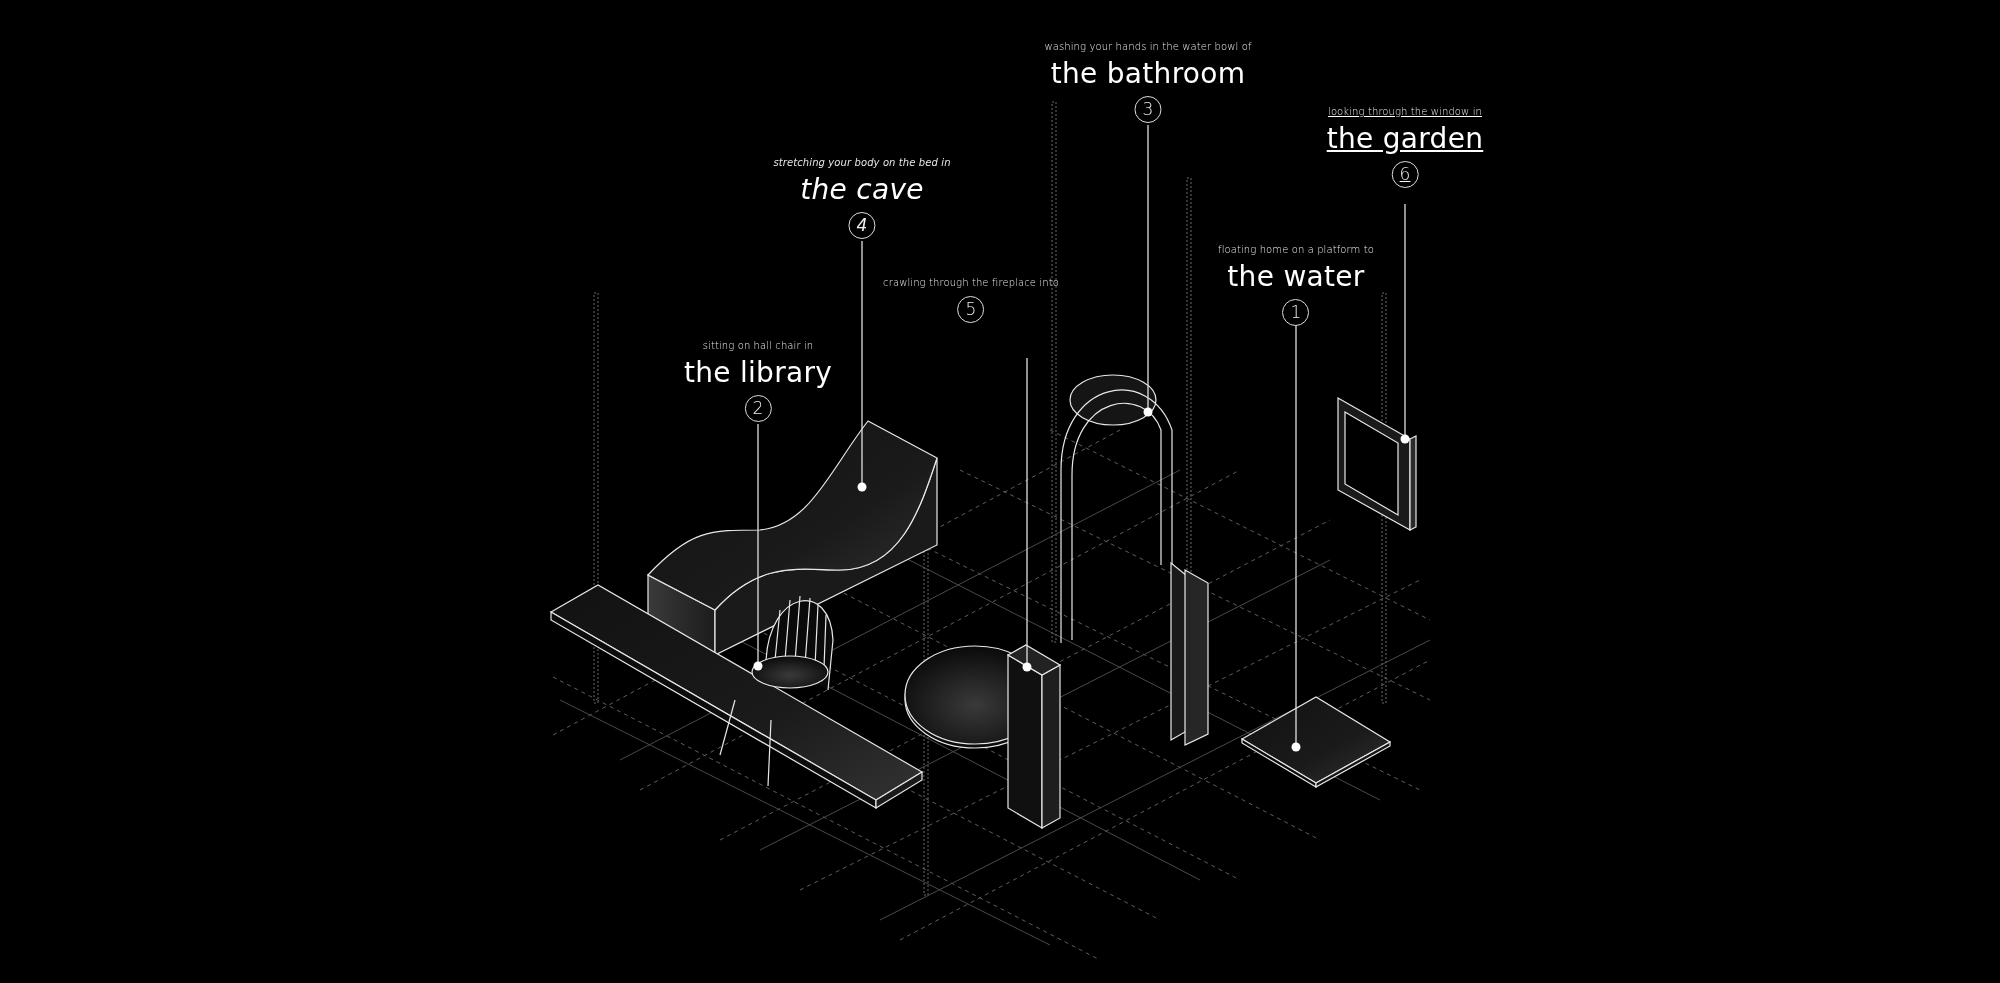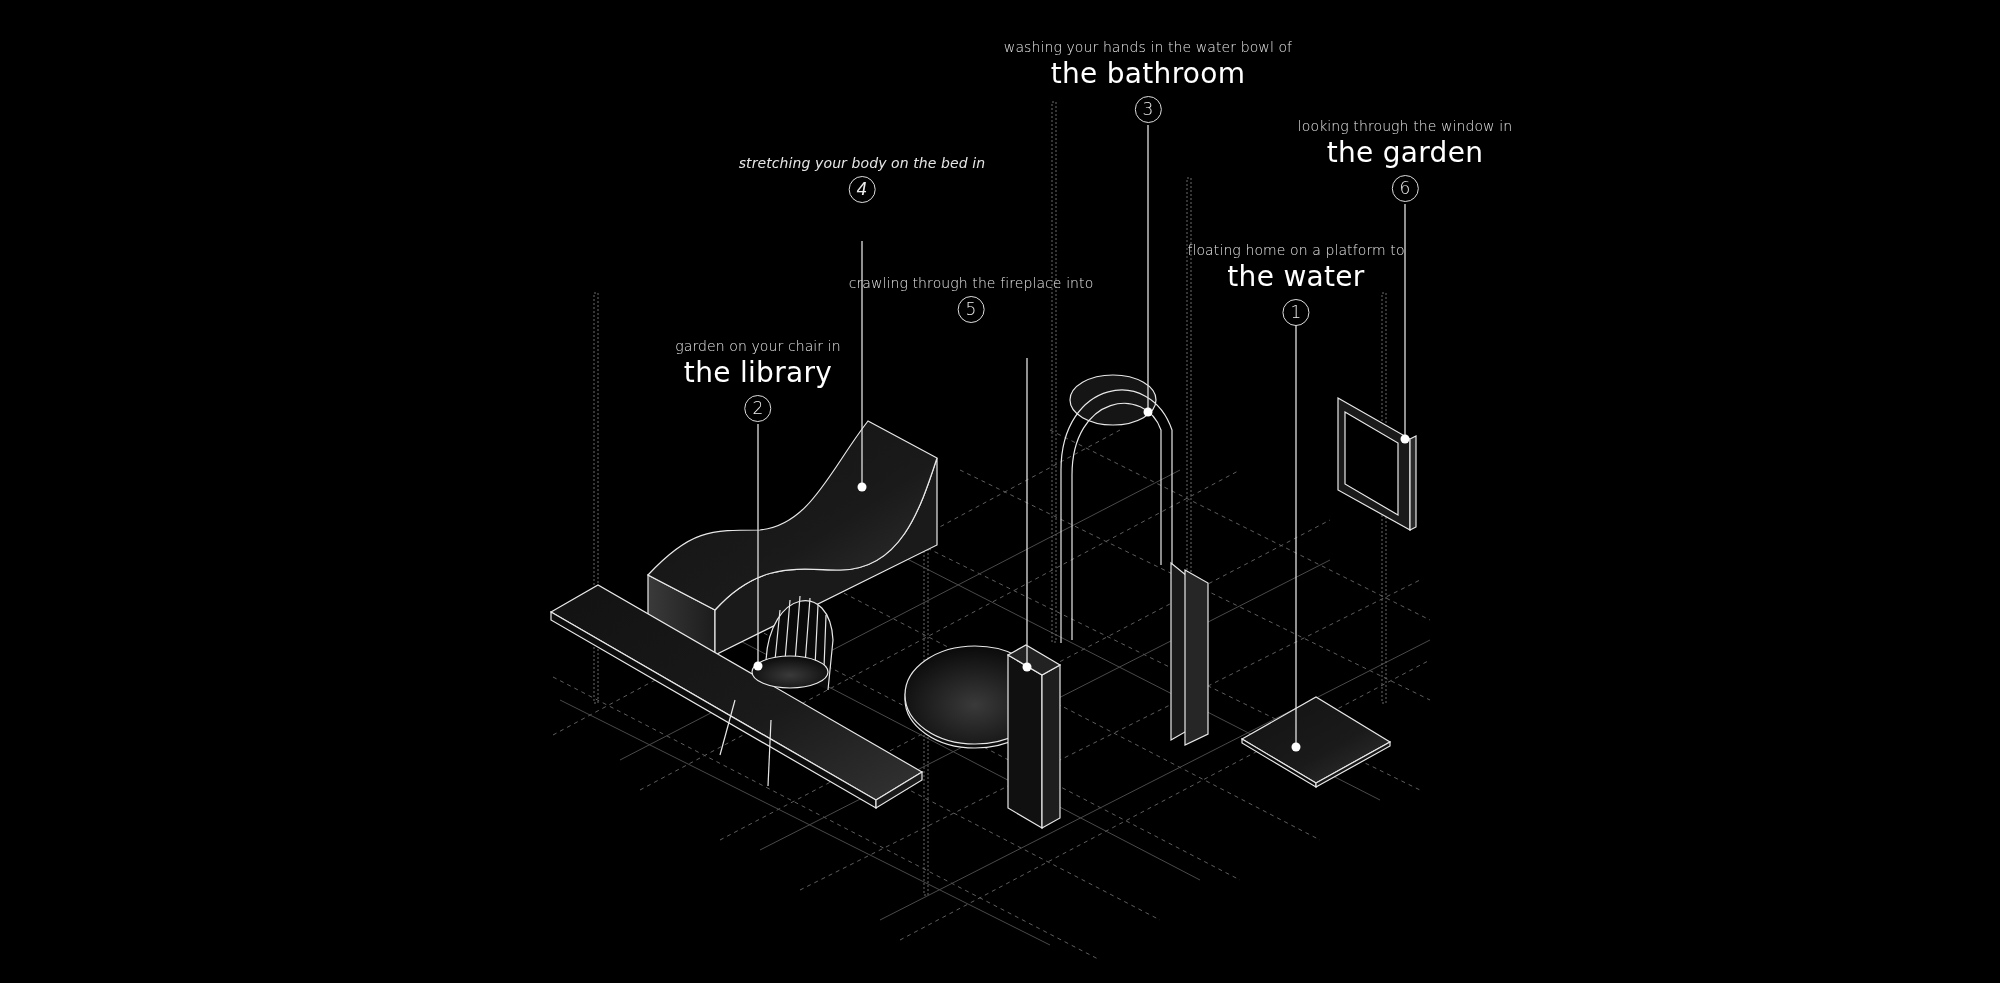--- a/index.html
+++ b/index.html
@@ -1,19 +1,19 @@
 <!DOCTYPE html>
 <html><head>
 <meta charset="utf-8">
 <style>
   html, body { margin:0; padding:0; background:#000; }
   body { width:2000px; height:983px; position:relative; overflow:hidden; font-family:"DejaVu Sans", sans-serif; color:#fff; }
   #scene { position:absolute; left:0; top:0; width:2000px; height:983px; }
   .label { position:absolute; text-align:center; transform:translateX(-50%); white-space:nowrap; }
-  .label .sub { font-size:14px; color:#e6e6e6; letter-spacing:0.1px; font-family:"DejaVu Sans", sans-serif; font-weight:300; display:block; line-height:18px; }
+  .label .sub { font-size:10px; color:#e6e6e6; letter-spacing:0.1px; font-family:"DejaVu Sans", sans-serif; font-weight:300; display:block; line-height:18px; }
   .label .title { font-size:28px; color:#fff; font-weight:500; display:block; line-height:36px; font-family:"DejaVu Sans", sans-serif; letter-spacing:0.3px; }
   .label .num { display:block; margin:4px auto 0; width:25px; height:25px; border:1.5px solid #ddd; border-radius:50%; font-size:17px; line-height:25px; color:#eee; font-weight:300; box-sizing:content-box; }
 </style>
 </head>
 <body>
 
 <svg id="scene" viewBox="0 0 2000 983" xmlns="http://www.w3.org/2000/svg">
   <defs>
     <radialGradient id="glow" cx="50%" cy="60%" r="60%">
       <stop offset="0%" stop-color="#3a3a3a"></stop>
@@ -130,33 +130,34 @@
   </g>
 </svg>
 
 <div class="label" style="left:1148px; top:38px;">
   <span class="sub">washing your hands in the water bowl of</span>
   <span class="title">the bathroom</span>
   <span class="num">3</span>
 </div>
 <div class="label" style="left:862px; top:154px;font-style:italic;">
   <span class="sub">stretching your body on the bed in</span>
+  <span class="title">the cave</span>
   <span class="num">4</span>
 </div>
-<div class="label" style="left:1405px; top:117px;">
+<div class="label" style="left:1405px; top:103px;text-decoration:underline;">
   <span class="sub">looking through the window in</span>
   <span class="title">the garden</span>
   <span class="num">6</span>
 </div>
 <div class="label" style="left:1296px; top:241px;">
   <span class="sub">floating home on a platform to</span>
   <span class="title">the water</span>
   <span class="num">1</span>
 </div>
 <div class="label" style="left:971px; top:274px;">
   <span class="sub">crawling through the fireplace into</span>
   <span class="num">5</span>
 </div>
 <div class="label" style="left:758px; top:337px;">
-  <span class="sub">garden on your chair in</span>
+  <span class="sub">sitting on hall chair in</span>
   <span class="title">the library</span>
   <span class="num">2</span>
 </div>
 
 </body></html>

